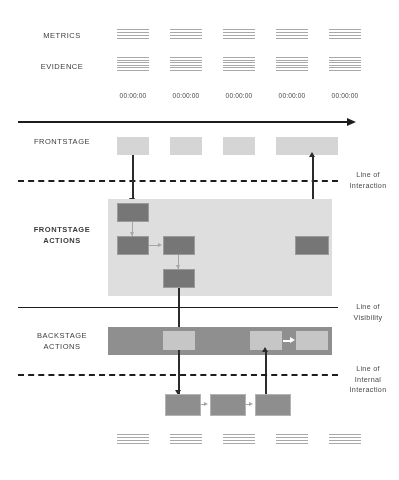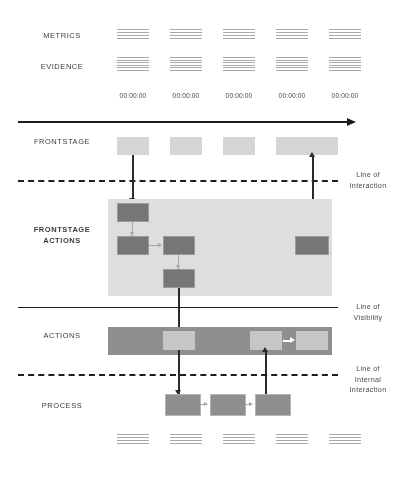--- a/index.html
+++ b/index.html
@@ -207,24 +207,24 @@
   <div class="row-label" style="top:136px;">
     <div>FRONTSTAGE</div>
   </div>
 
   <div class="row-label" style="top:224px;font-weight:bold;">
     <div>FRONTSTAGE</div>
     <div>ACTIONS</div>
   </div>
 
   <div class="row-label" style="top:330px;">
+    <div>BACKSTAGE</div>
     <div>ACTIONS</div>
   </div>
 
-  <div class="row-label" style="top:400px;">PROCESS</div>
 
   <div class="hatch" style="left:117px; top:29px;">
       <i></i>
       <i></i>
       <i></i>
       <i></i>
     </div>
   <div class="hatch" style="left:170px; top:29px;">
       <i></i>
       <i></i>

